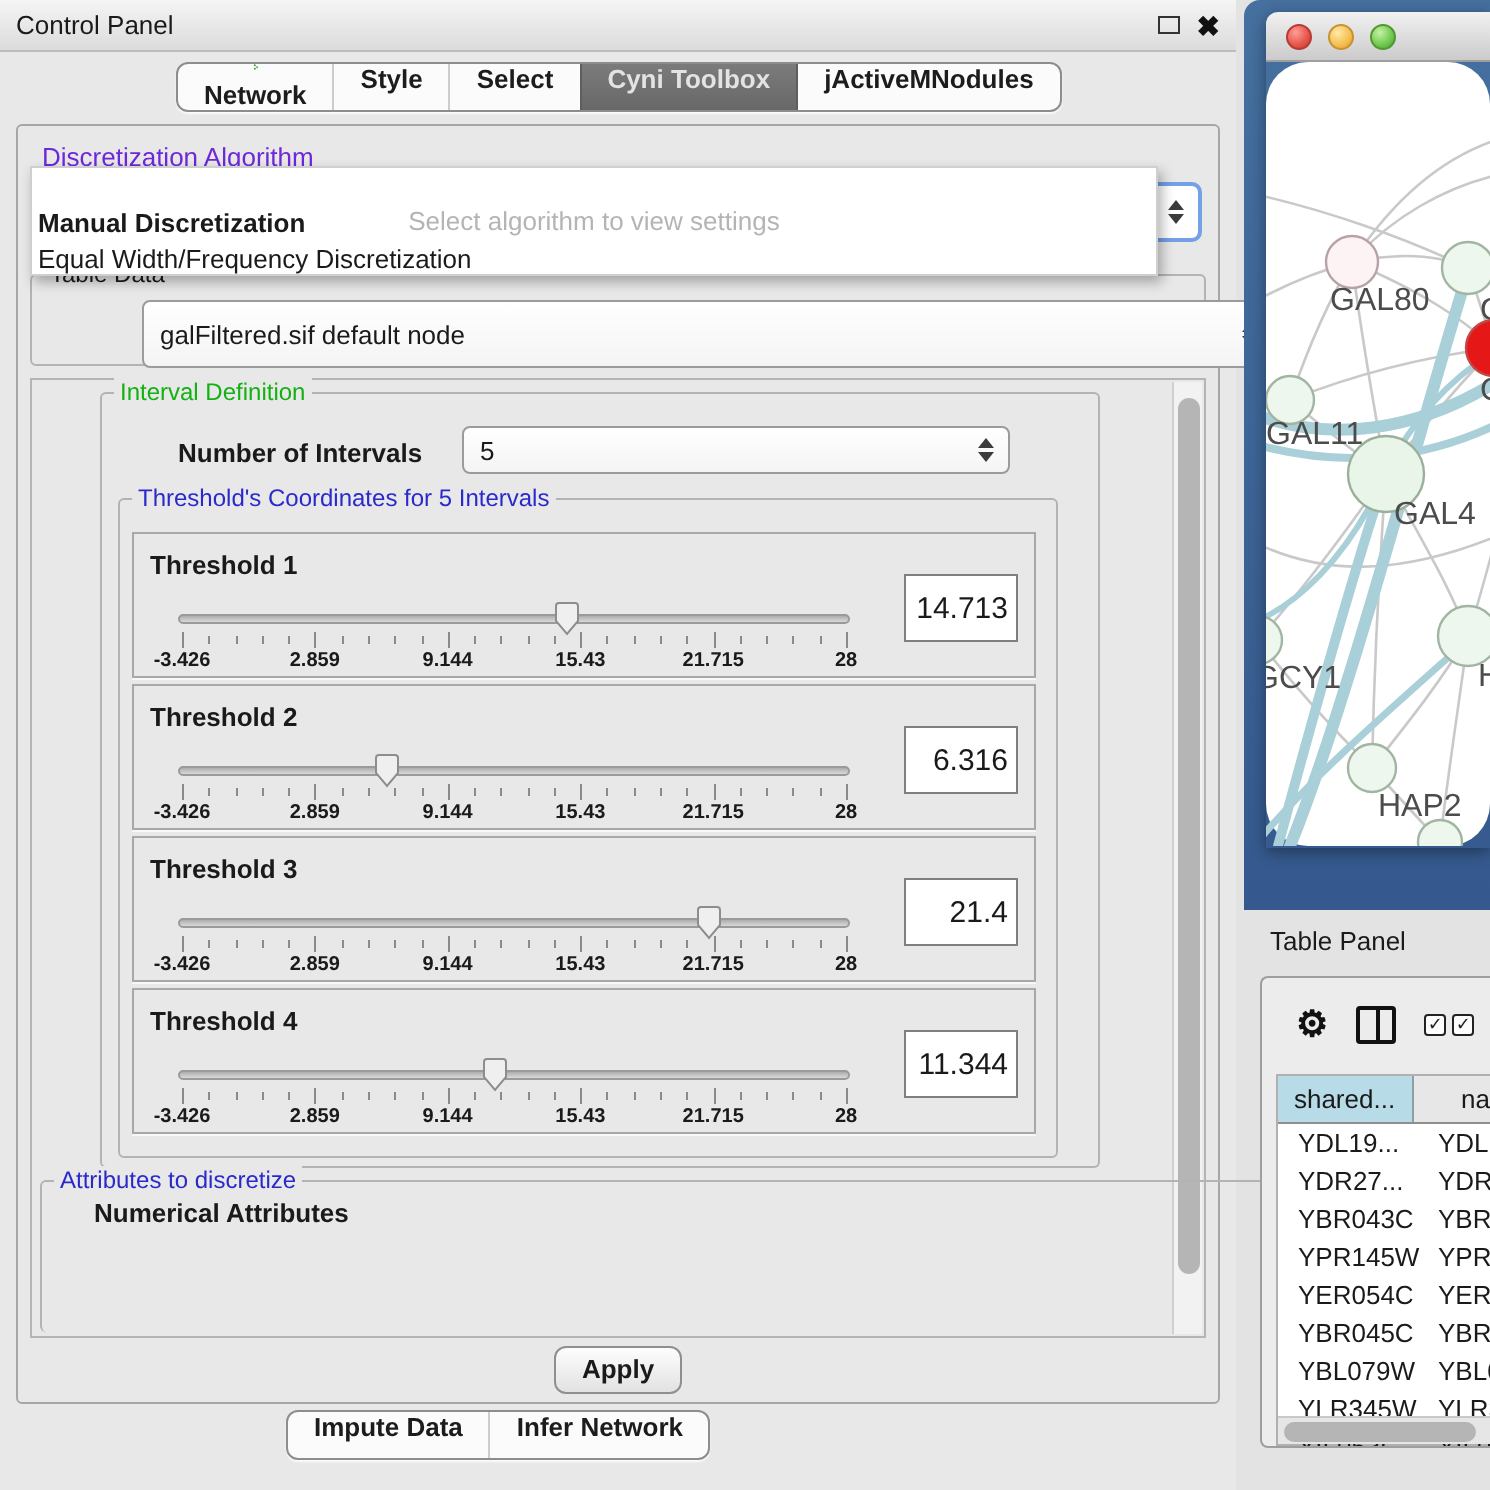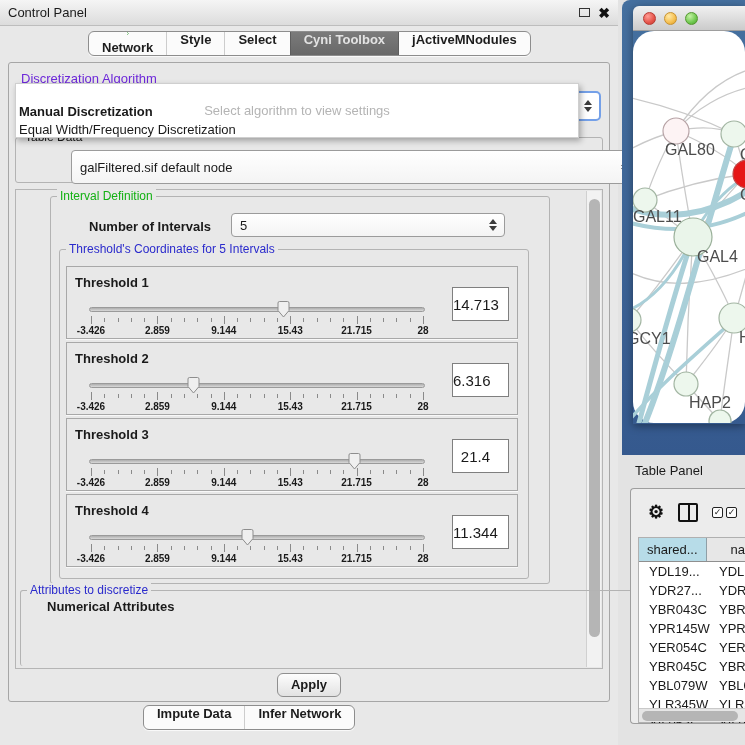--- a/index.html
+++ b/index.html
@@ -61,21 +61,21 @@
   .slider-zone { position:absolute; left:22px; top:32px; width:336px; height:40px; }
   .track { position:absolute; left:0; right:0; top:8px; height:5px; border-radius:3px;
     background:linear-gradient(#adadad,#d9d9d9); border:1px solid #9a9a9a; }
   .thumb-w { position:absolute; top:1px; width:15px; height:19px; margin-left:-7px; z-index:2; }
   .tick-row { position:absolute; left:2px; right:2px; top:17px; height:8px; }
   .tick { position:absolute; top:2px; width:1px; height:4px; background:#8a8a8a; }
   .tick.major { top:0; height:8px; }
   .tick-labels { position:absolute; left:2px; right:2px; top:26px; height:12px; font-size:10px; font-weight:bold; }
   .tick-labels span { position:absolute; transform:translateX(-50%); white-space:nowrap; }
   .thr-value { position:absolute; right:8px; top:20px; width:57px; height:34px; background:#fff;
-    border:1px solid #7f7f7f; font-size:15px; text-align:right; padding:8px 18px 0 0; }
+    border:1px solid #7f7f7f; font-size:15px; text-align:right; padding:8px 4px 0 0; }
 
   .attr-list { position:absolute; background:#fff; border:1px solid #a5a5a5; overflow:hidden; font-size:13px; }
   .attr-list .item { padding:0 0 0 7px; height:17px; line-height:17px; }
   .list-vscroll { position:absolute; right:0; top:0; bottom:0; width:13px; background:#f0f0f0; border-left:1px solid #d5d5d5; }
   .list-vscroll .thumb { position:absolute; left:1px; top:2px; width:10px; height:30px; border-radius:5px; background:#b7b7b7; }
 
   .apply-btn { position:absolute; left:50%; transform:translateX(-50%); top:610px; width:64px; height:24px;
     border:1px solid #8f8f8f; border-radius:6px; background:linear-gradient(#fdfdfd,#e2e2e2);
     font-size:13px; font-weight:bold; text-align:center; line-height:22px; cursor:pointer; }
 

